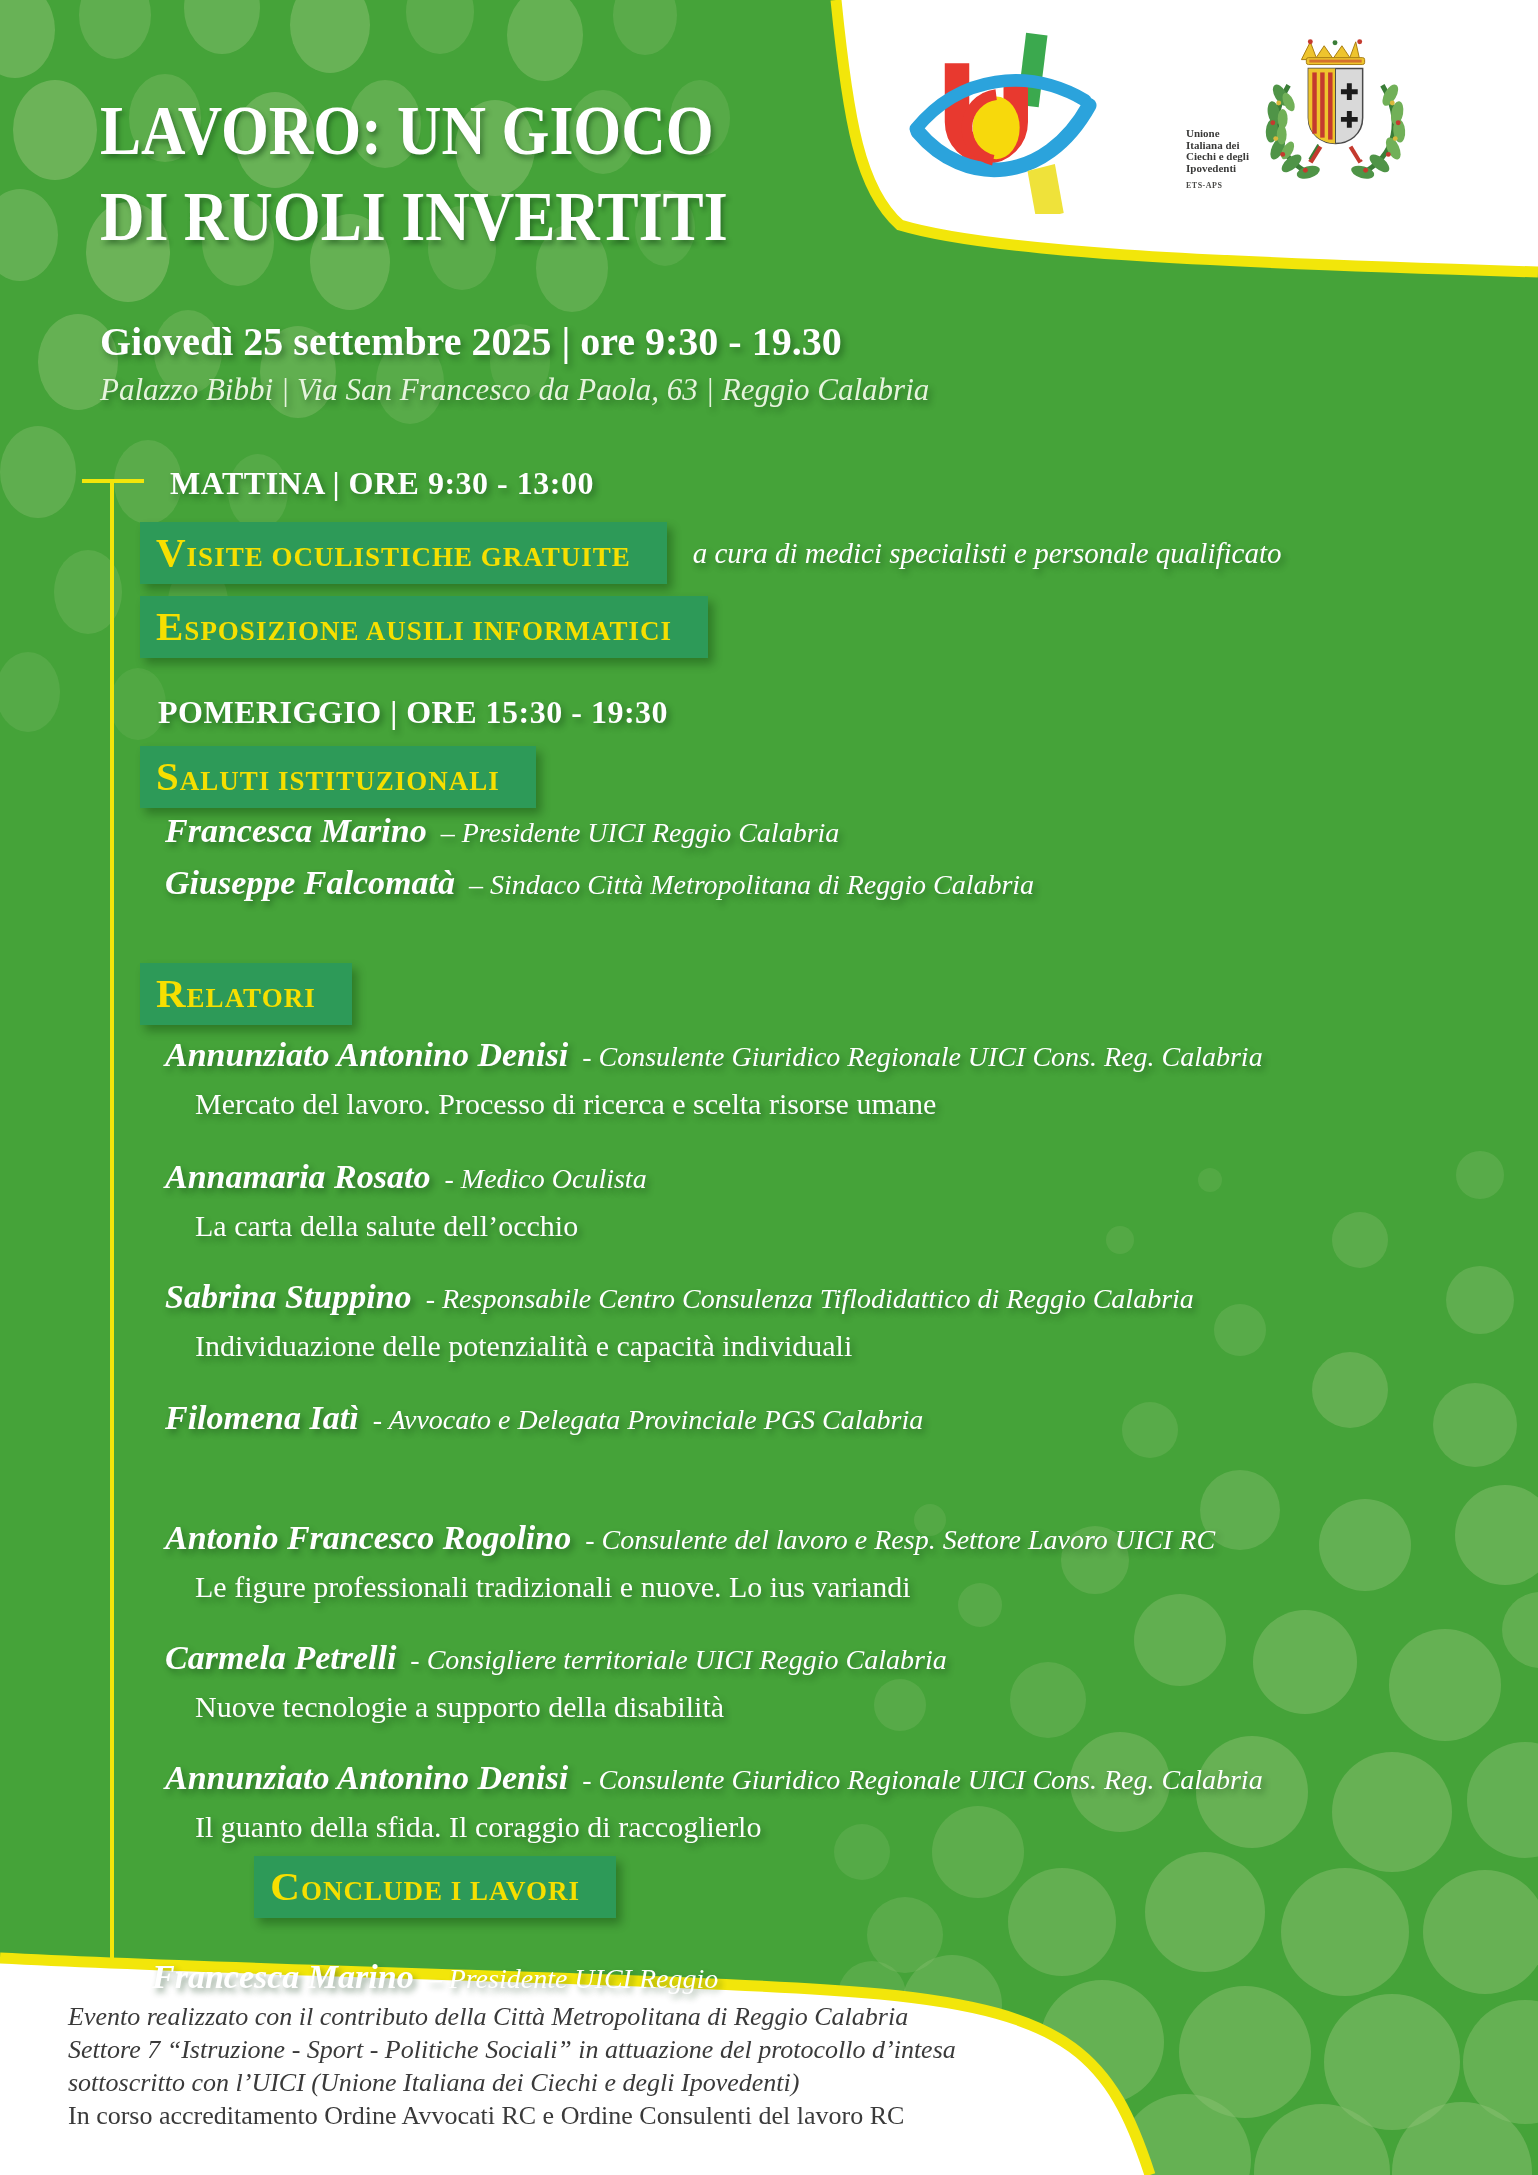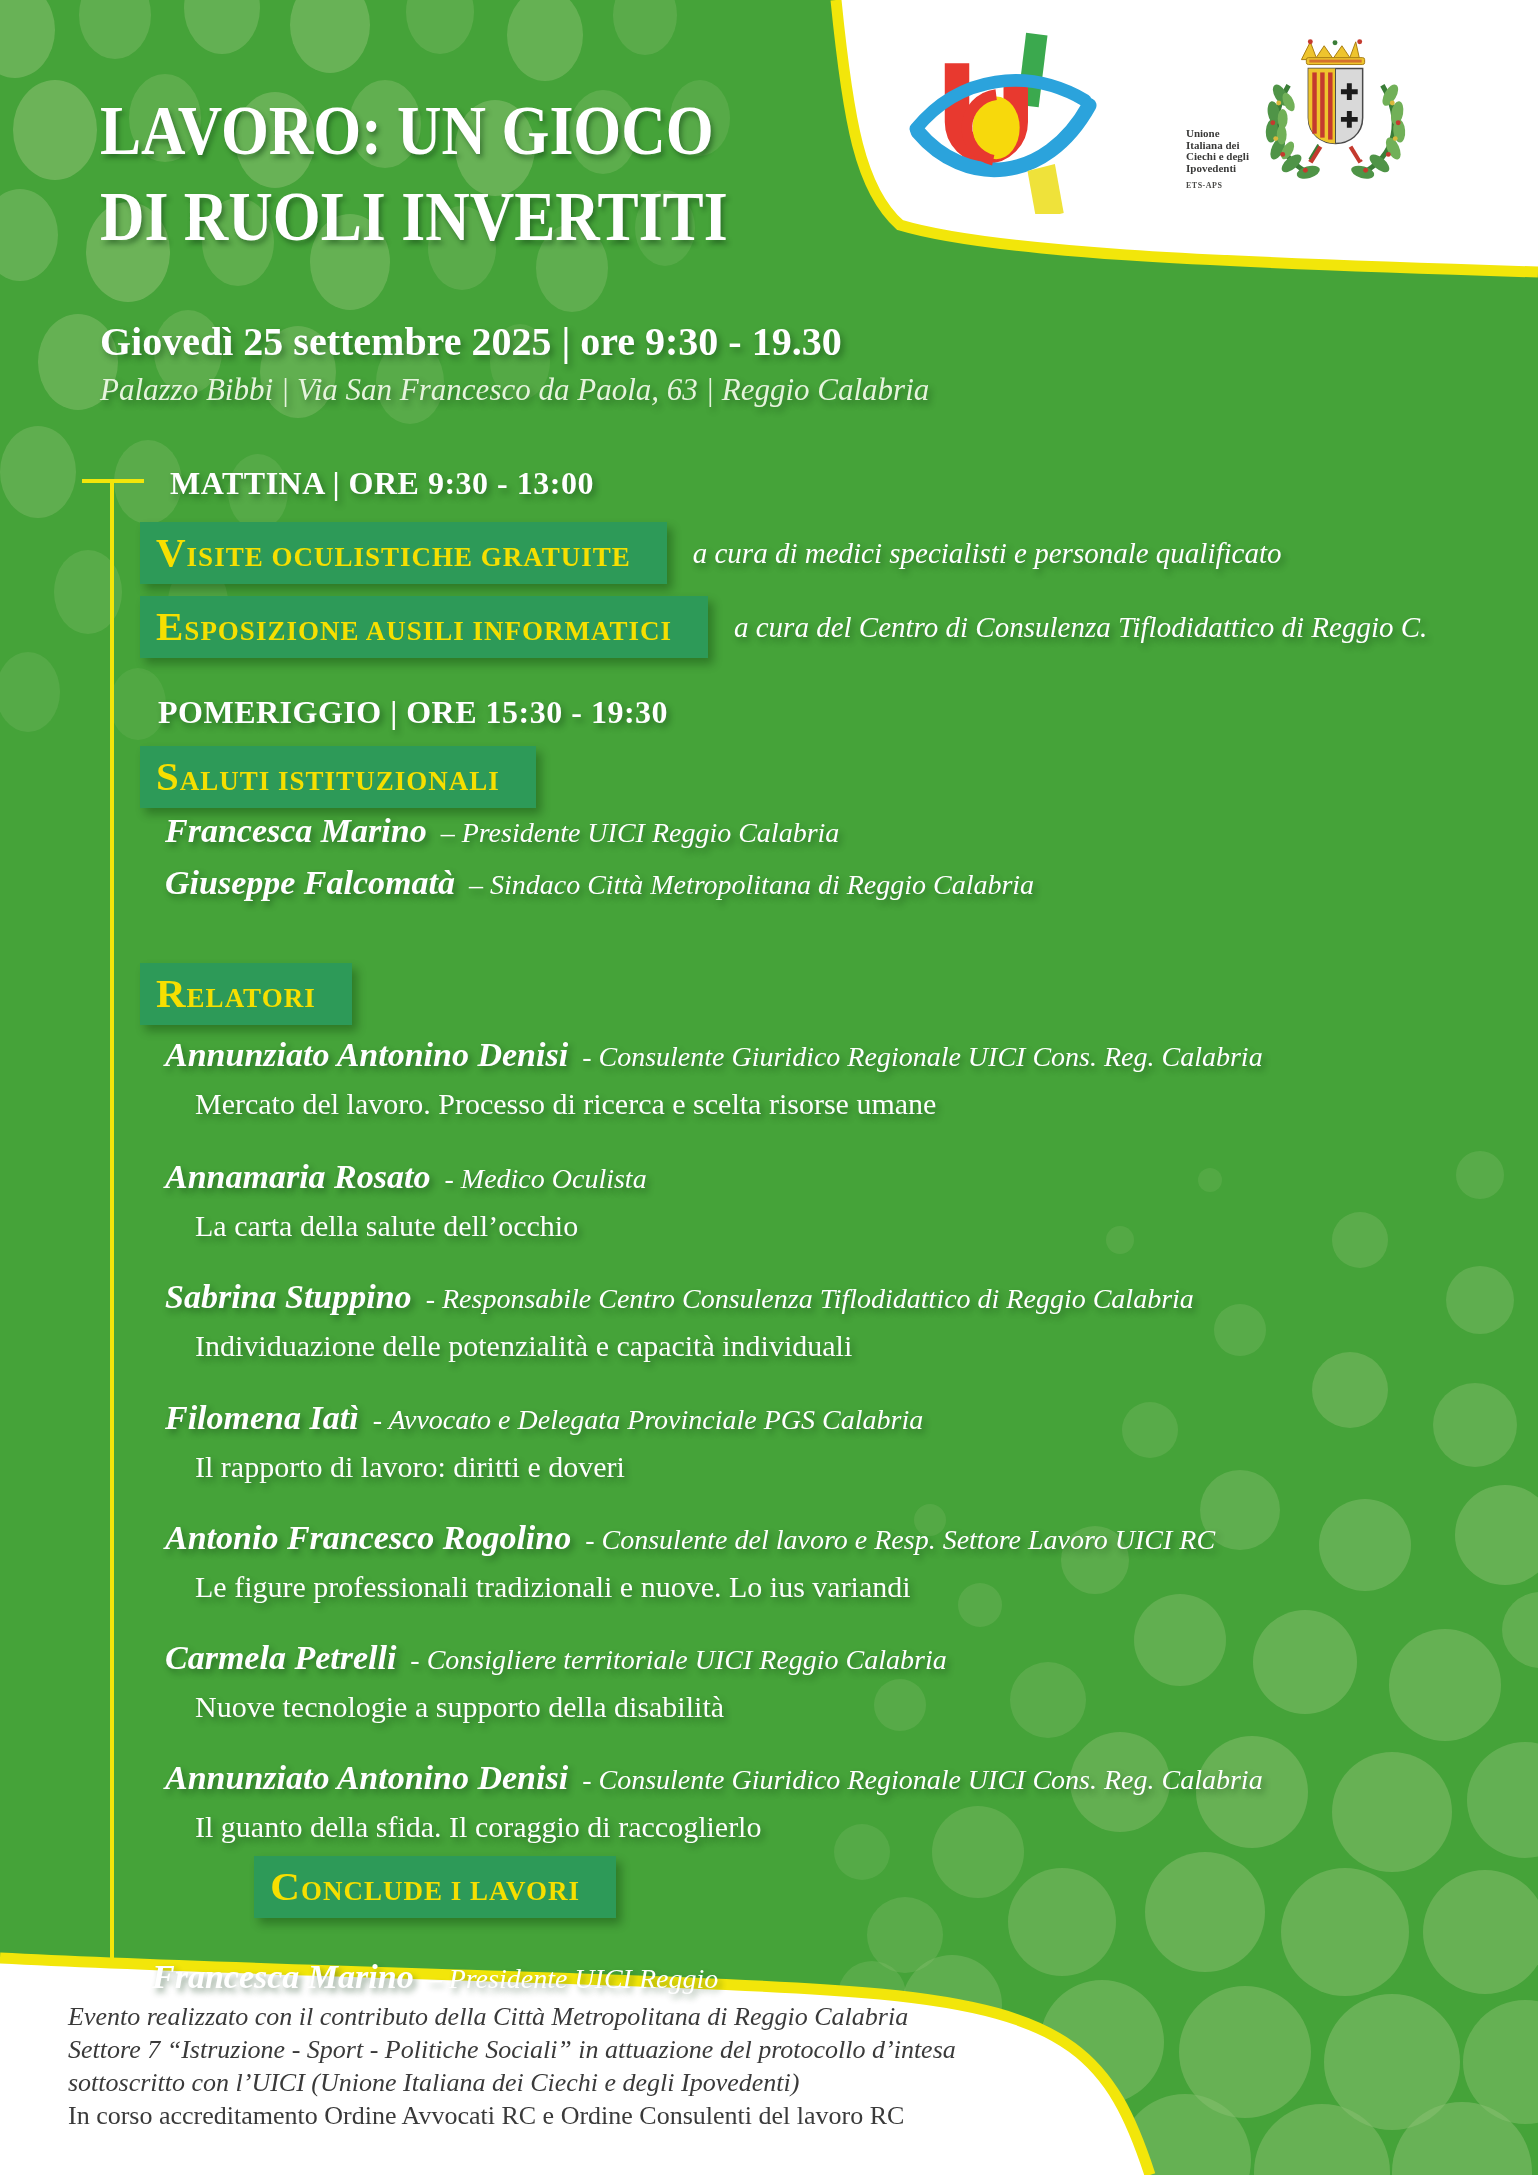--- a/index.html
+++ b/index.html
@@ -237,21 +237,20 @@
   </svg>
 
   <div class="session session-mattina sh">MATTINA | ORE 9:30 - 13:00</div>
 
   <div class="mrow mrow-0">
     <span class="tag">VISITE OCULISTICHE GRATUITE</span>
     <span class="desc sh">a cura di medici specialisti e personale qualificato</span>
   </div>
   <div class="mrow mrow-1">
     <span class="tag">ESPOSIZIONE AUSILI INFORMATICI</span>
-    <span class="desc sh">a cura del Centro di Consulenza Tiflodidattico di Reggio C.</span>
   </div>
 
   <div class="session session-pomeriggio sh">POMERIGGIO | ORE 15:30 - 19:30</div>
 
   <span class="tag tag-saluti">SALUTI ISTITUZIONALI</span>
 
   <div class="saluto saluto-0 person sh">
     <span class="name">Francesca Marino</span>
     <span class="role">– Presidente UICI Reggio Calabria</span>
   </div>
@@ -281,21 +280,20 @@
       <span class="name">Sabrina Stuppino</span>
       <span class="role">- Responsabile Centro Consulenza Tiflodidattico di Reggio Calabria</span>
     </div>
     <div class="topic sh">Individuazione delle potenzialità e capacità individuali</div>
   </div>
   <div class="speaker sp3">
     <div class="person sh">
       <span class="name">Filomena Iatì</span>
       <span class="role">- Avvocato e Delegata Provinciale PGS Calabria</span>
     </div>
-    <div class="topic sh">Il rapporto di lavoro: diritti e doveri</div>
   </div>
   <div class="speaker sp5">
     <div class="person sh">
       <span class="name">Carmela Petrelli</span>
       <span class="role">- Consigliere territoriale UICI Reggio Calabria</span>
     </div>
     <div class="topic sh">Nuove tecnologie a supporto della disabilità</div>
   </div>
   <div class="speaker sp4">
     <div class="person sh">

